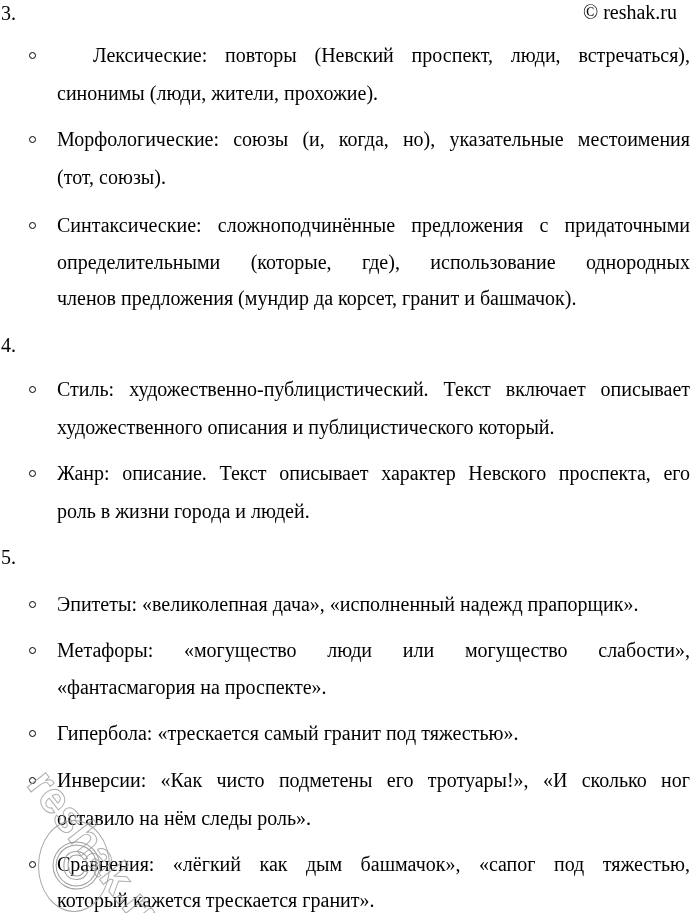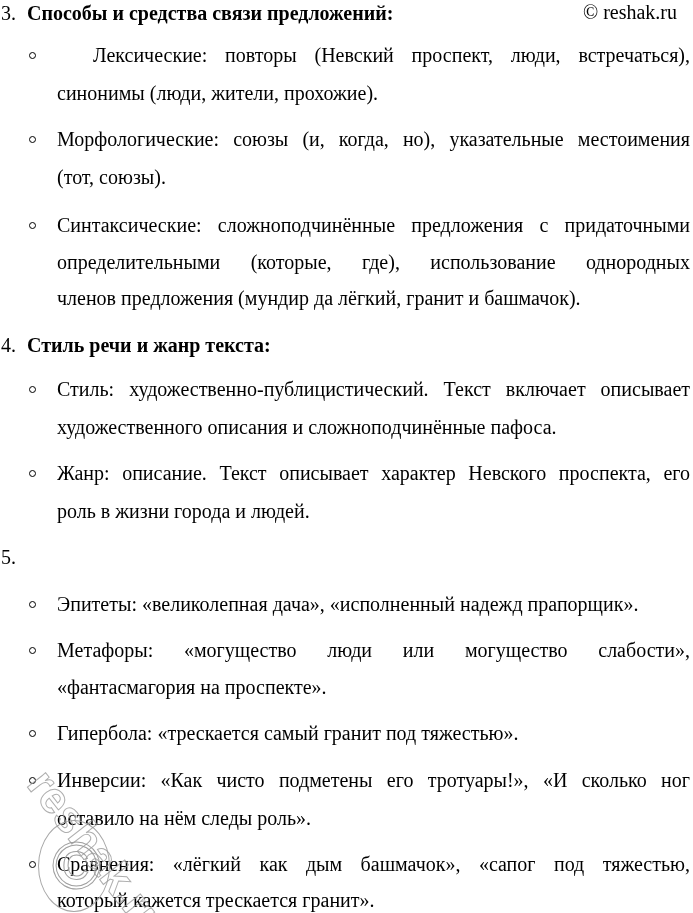--- a/index.html
+++ b/index.html
@@ -44,52 +44,50 @@
     font-size: 66px; color: transparent; -webkit-text-stroke: 1px #a0a0a0; line-height: 70px;
   }
 </style>
 </head>
 <body>
 
 <div class="page">
 
   <div class="heading" style="top:0px; width:693px;">
     <span class="num">3.</span>
-    <span class="title">Способы и средства связи предложений:</span>
     <span class="copyright">© reshak.ru</span>
   </div>
 
   <div class="item">
     <span class="bullet" style="top:52px;"></span>
     <div class="line" style="top:42px;margin-left:36px;">Лексические: повторы (Невский проспект, люди, встречаться),</div>
     <div class="line last" style="top:80px;">синонимы (люди, жители, прохожие).</div>
   </div>
 
   <div class="item">
     <span class="bullet" style="top:136px;"></span>
     <div class="line" style="top:126px;">Морфологические: союзы (и, когда, но), указательные местоимения</div>
     <div class="line last" style="top:164px;">(тот, союзы).</div>
   </div>
 
   <div class="item">
     <span class="bullet" style="top:222px;"></span>
     <div class="line" style="top:212px;">Синтаксические: сложноподчинённые предложения с придаточными</div>
     <div class="line" style="top:249px;">определительными (которые, где), использование однородных</div>
-    <div class="line last" style="top:285px;">членов предложения (мундир да лёгкий, гранит и башмачок).</div>
+    <div class="line last" style="top:285px;">членов предложения (мундир да корсет, гранит и башмачок).</div>
   </div>
 
   <div class="heading" style="top:332px; width:693px;">
     <span class="num">4.</span>
-    <span class="title">Стиль речи и жанр текста:</span>
   </div>
 
   <div class="item">
     <span class="bullet" style="top:386px;"></span>
     <div class="line" style="top:376px;">Стиль: художественно-публицистический. Текст включает описывает</div>
-    <div class="line last" style="top:414px;">художественного описания и сложноподчинённые пафоса.</div>
+    <div class="line last" style="top:414px;">художественного описания и публицистического который.</div>
   </div>
 
   <div class="item">
     <span class="bullet" style="top:470px;"></span>
     <div class="line" style="top:460px;">Жанр: описание. Текст описывает характер Невского проспекта, его</div>
     <div class="line last" style="top:498px;">роль в жизни города и людей.</div>
   </div>
 
   <div class="heading" style="top:544px; width:693px;">
     <span class="num">5.</span>

